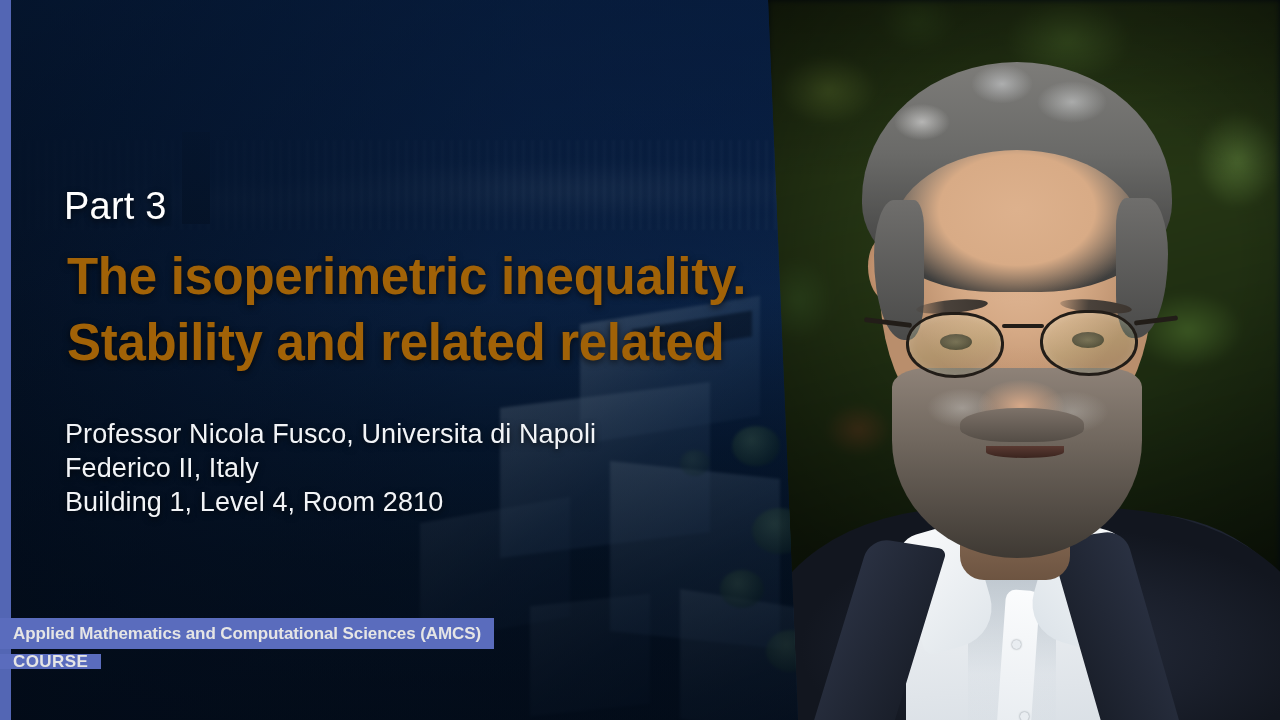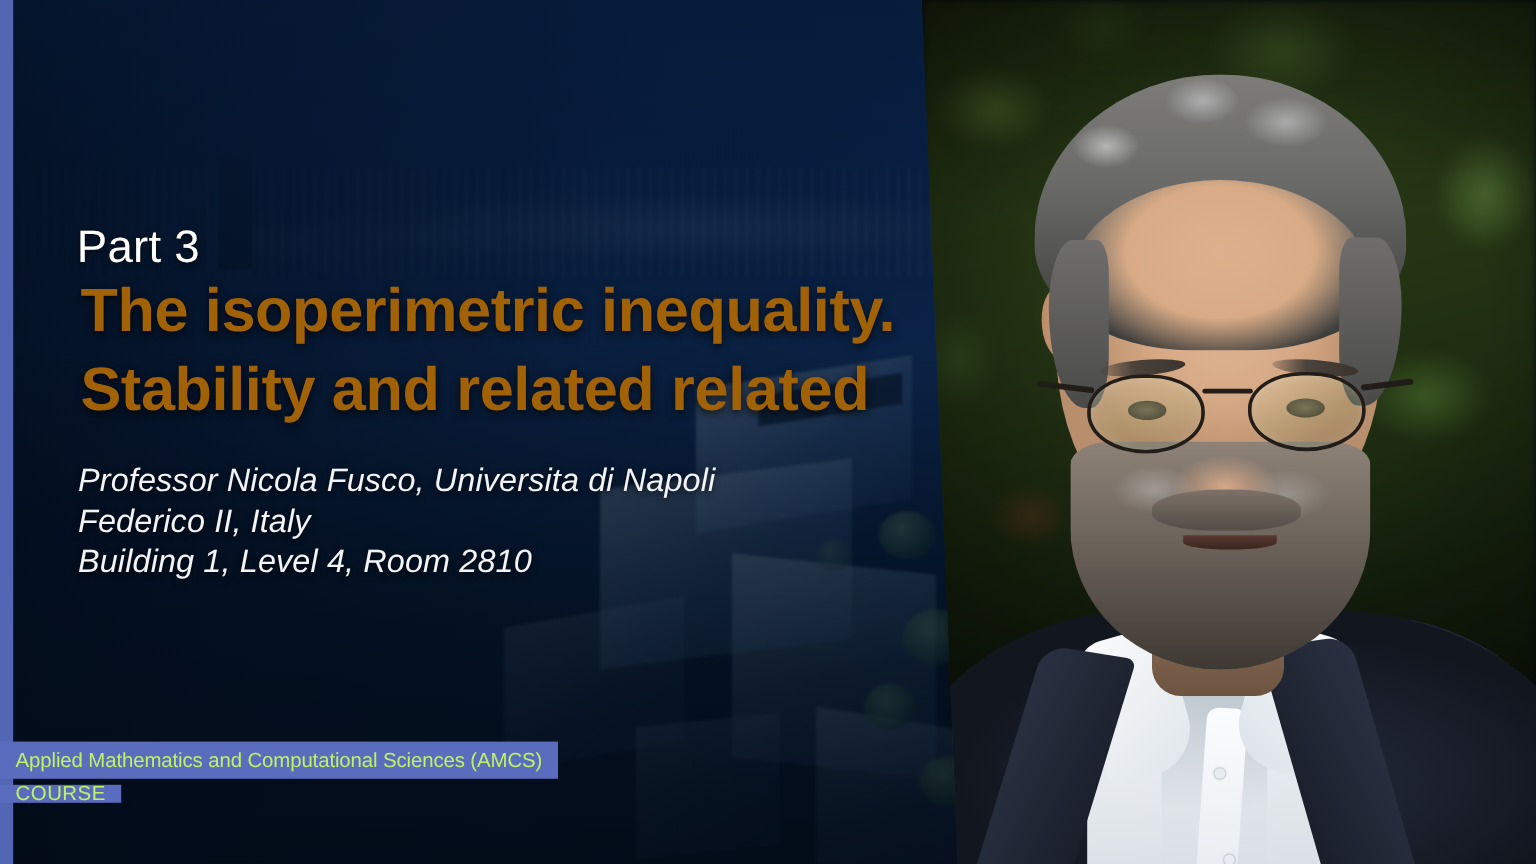--- a/index.html
+++ b/index.html
@@ -353,57 +353,56 @@
     left:64px; top:186px; width:700px;
     z-index:6;
   }
   .eyebrow {
     font-size:38px;
     font-weight:400;
     color:#ffffff;
     line-height:1.06;
     letter-spacing:.2px;
     text-shadow:0 2px 6px rgba(0,0,0,.65);
-    margin-bottom:0;
+    margin-bottom:18px;
   }
   .title {
     font-size:51px;
     font-weight:700;
     color:#a16207;
     line-height:1.28;
     letter-spacing:-.3px;
     text-shadow:0 2px 7px rgba(0,0,0,.7);
     margin-left:3px;
   }
   .details {
-    margin-top:26px;
+    margin-top:42px;
     margin-left:1px;
-    font-style:italic;
   }
   .details div {
     font-size:27px;
     font-weight:400;
     color:#f2f4f7;
     line-height:1.27;
     letter-spacing:.1px;
     text-shadow:0 2px 6px rgba(0,0,0,.72);
     white-space:nowrap;
   }
 
   
   .bar {
     position:absolute;
     background:#5a6cbd;
     display:flex;
     align-items:center;
     z-index:7;
   }
   .bar span {
-    color:#bef264;
-    font-weight:400;
+    color:#e5e5e5;
+    font-weight:700;
     white-space:nowrap;
   }
   #bar-program {
     left:0; top:618px; height:31px;
     padding-left:13px; padding-right:13px;
   }
   #bar-program span { font-size:17px; letter-spacing:-.1px; }
 
   #bar-type {
     left:0; top:654px; height:15px;

